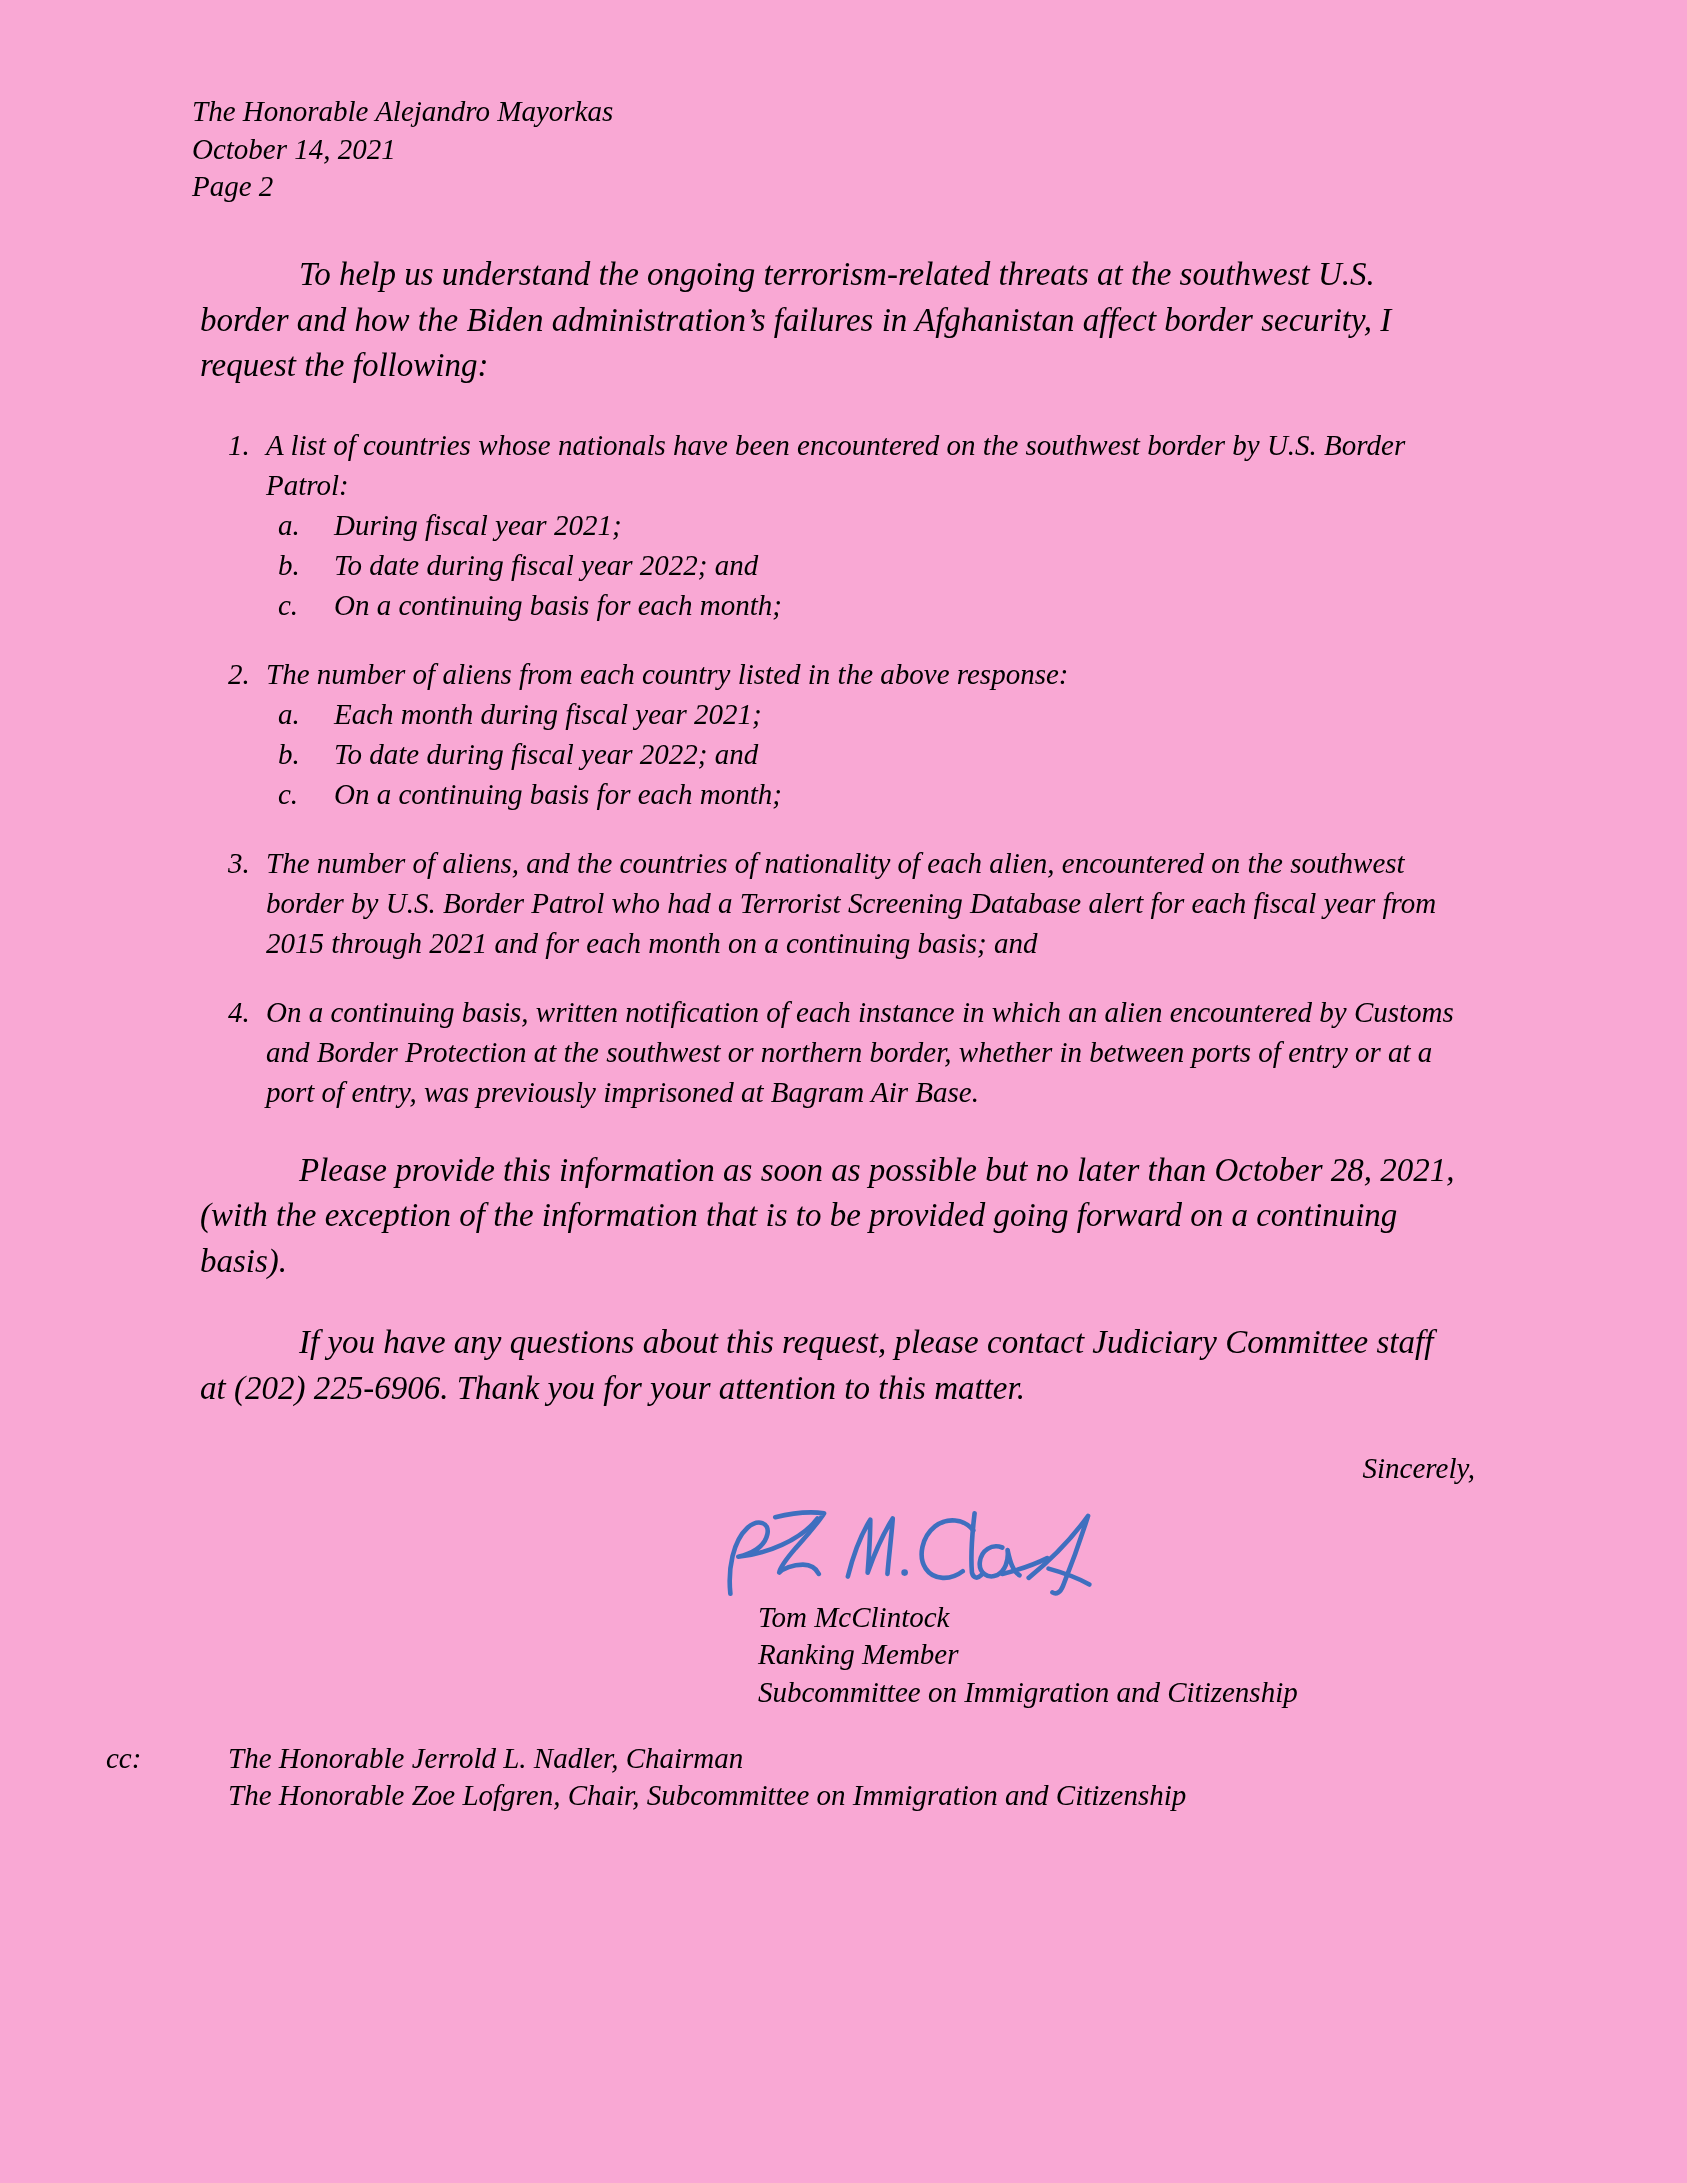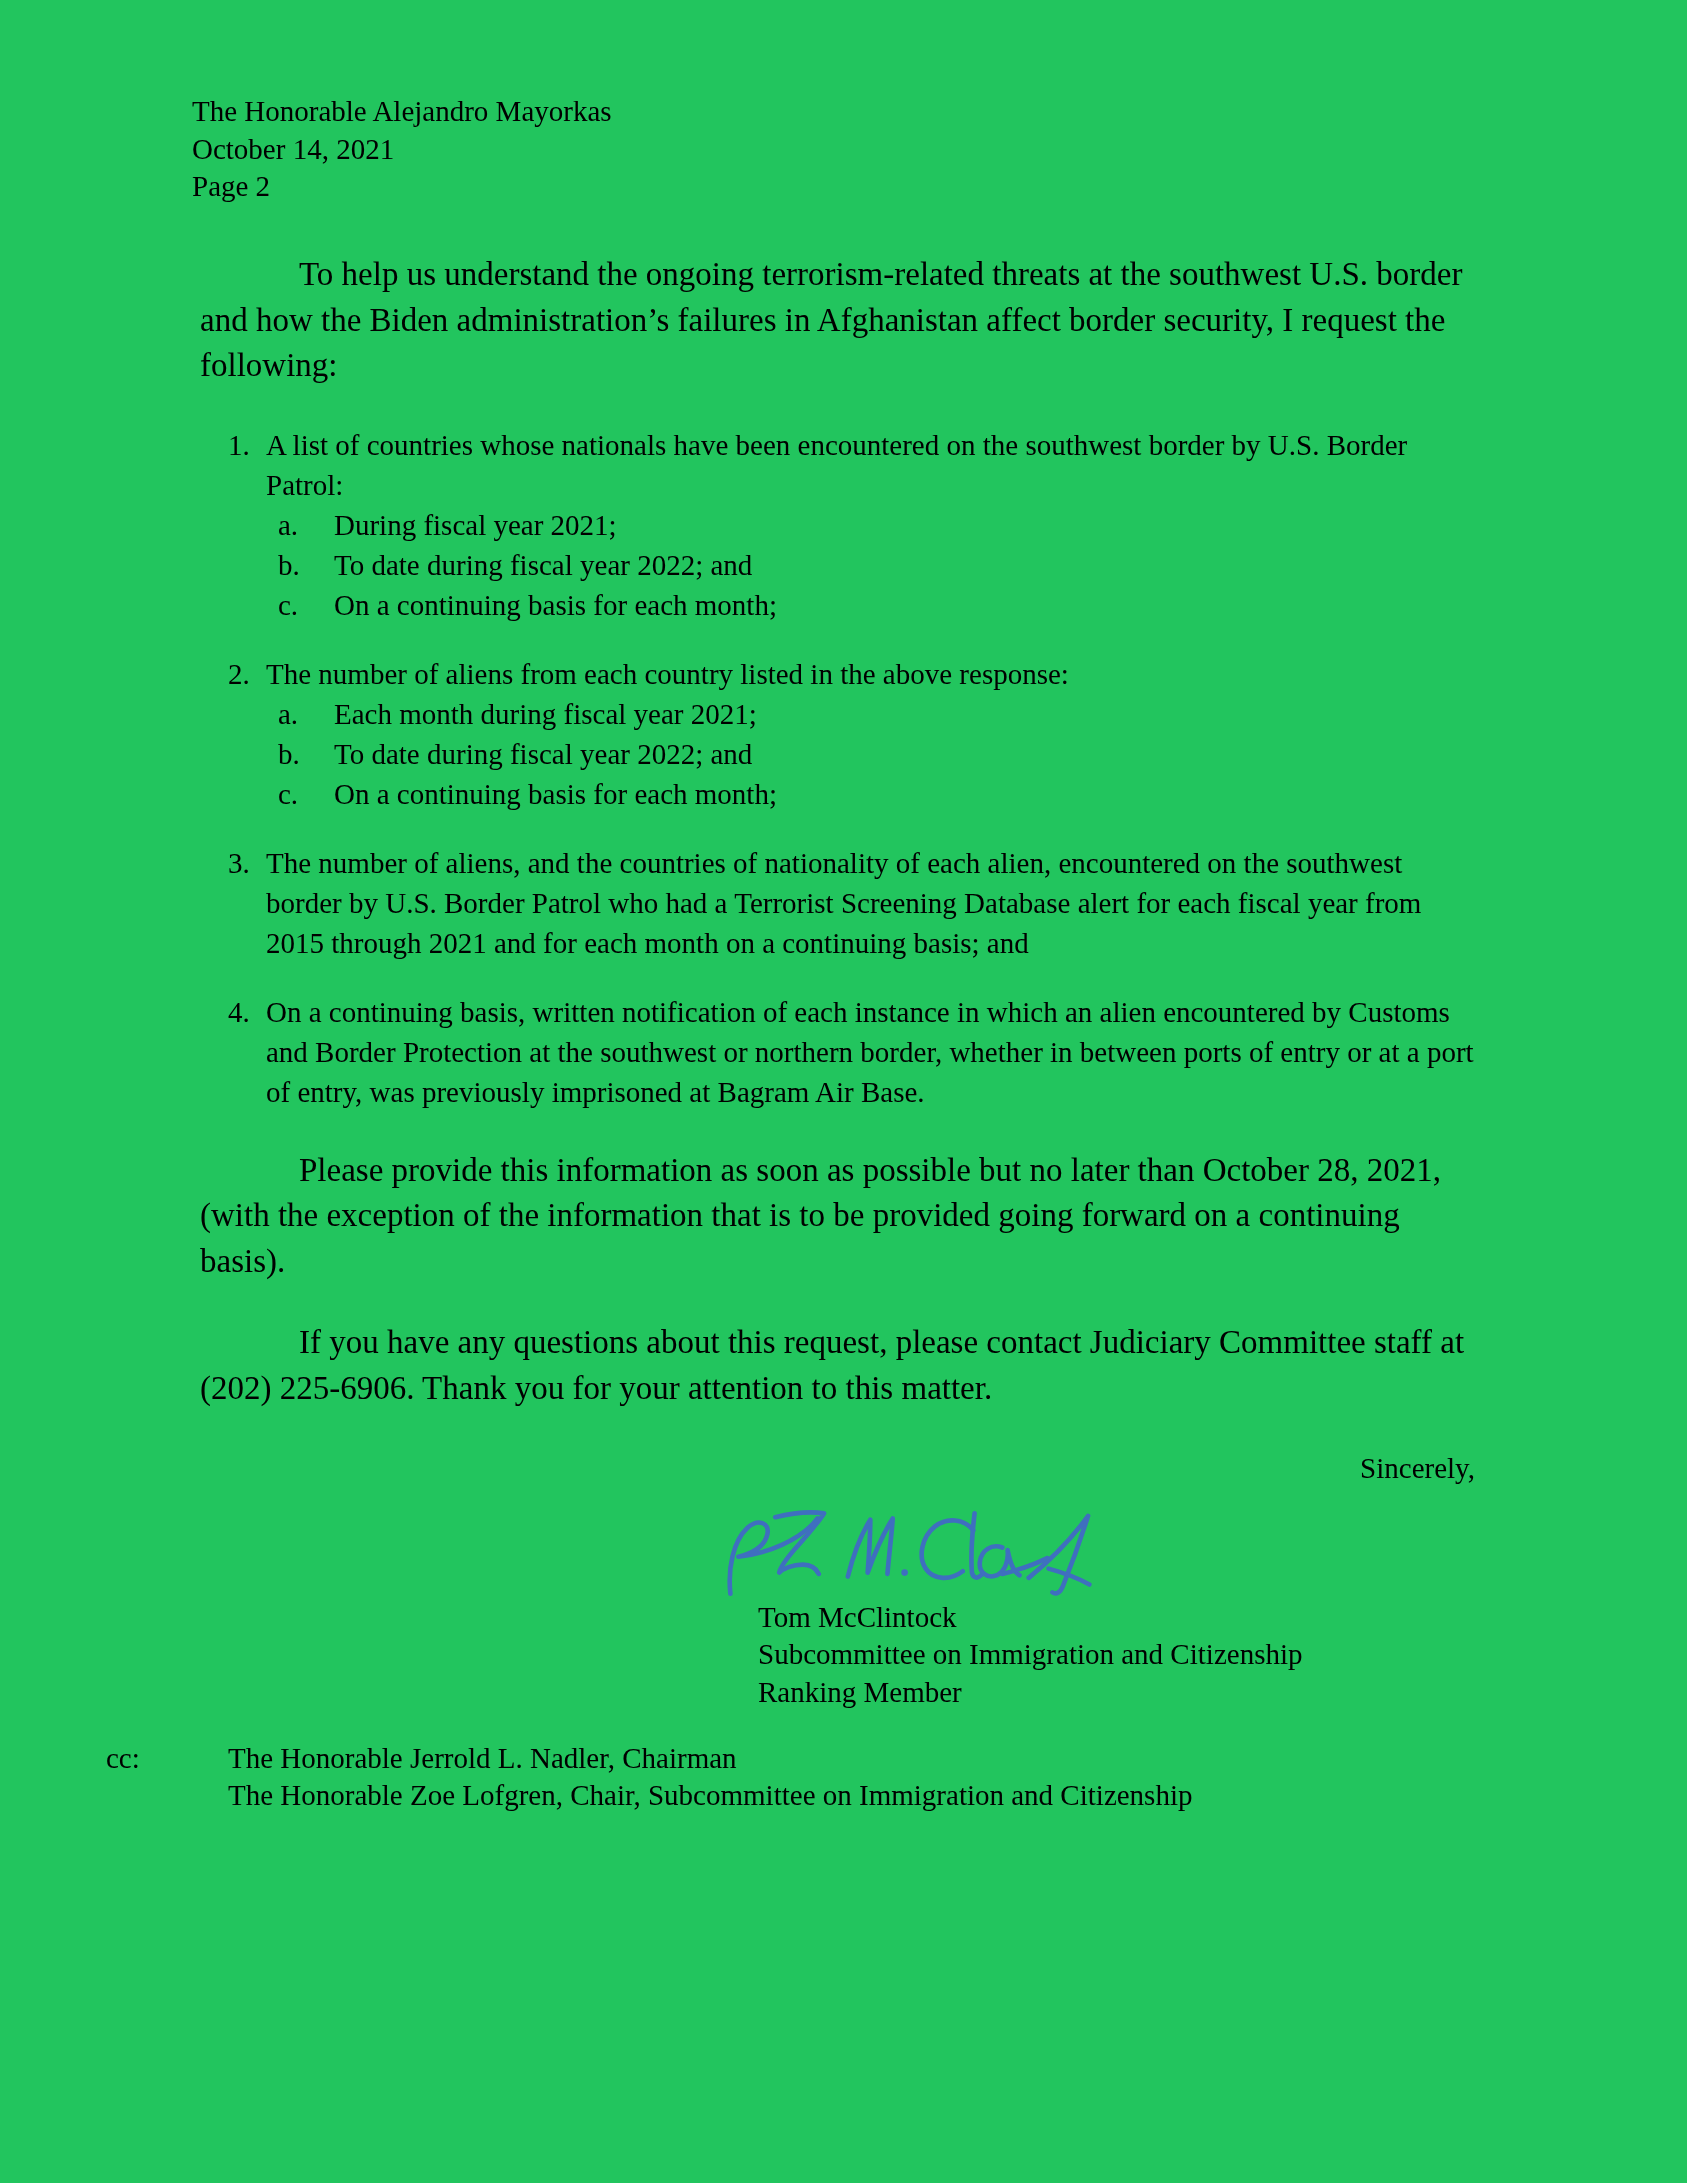--- a/index.html
+++ b/index.html
@@ -6,26 +6,27 @@
   html, body {
     margin: 0;
     padding: 0;
     background: #ffffff;
   }
 
   .page {
     position: relative;
     width: 1687px;
     height: 2183px;
-    background: #22c55e;
+    background: #f9a8d4;
     font-family: "Liberation Serif", "DejaVu Serif", serif;
     color: #000000;
     box-sizing: border-box;
     padding: 0;
     overflow: hidden;
+    font-style: italic;
   }
 
   
   .content {
     position: absolute;
     left: 192px;
     top: 93px;
     width: 1283px;
   }
 
@@ -245,22 +246,22 @@
             <path d="M430 112 C454 106 478 98 498 88"></path>
 
             <path d="M470 118 C502 92 534 60 560 24 C548 62 534 100 522 130 C518 140 512 144 506 140"></path>
             <path d="M500 104 C522 110 544 118 562 128"></path>
           </g>
         </svg>
       </div>
 
       <div class="sig-names">
         <span class="sig-line">Tom McClintock</span>
+        <span class="sig-line">Ranking Member</span>
         <span class="sig-line">Subcommittee on Immigration and Citizenship</span>
-        <span class="sig-line">Ranking Member</span>
       </div>
     </div>
 
     <div class="spacer-md"></div>
 
     <div class="cc-block">
       <span class="cc-label">cc:</span>
       <div class="cc-names">
         <span class="cc-line">The Honorable Jerrold L. Nadler, Chairman</span>
         <span class="cc-line">The Honorable Zoe Lofgren, Chair, Subcommittee on Immigration and Citizenship</span>

